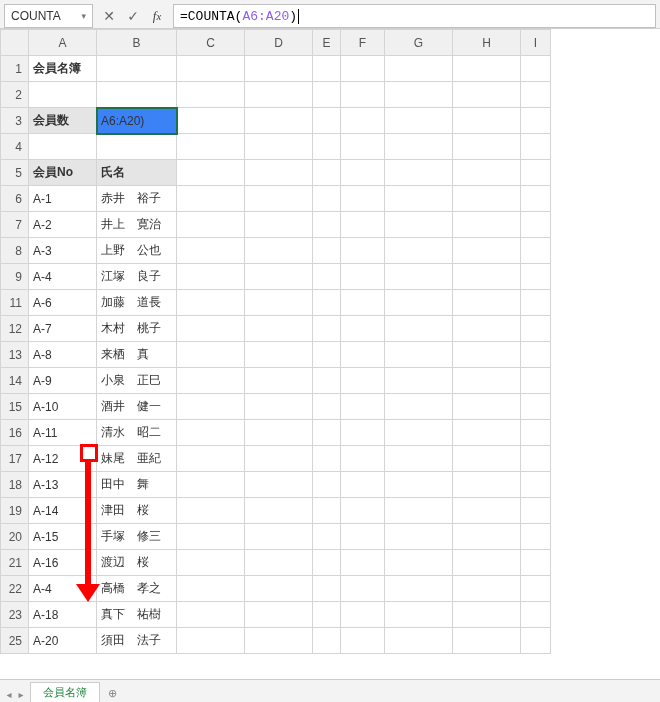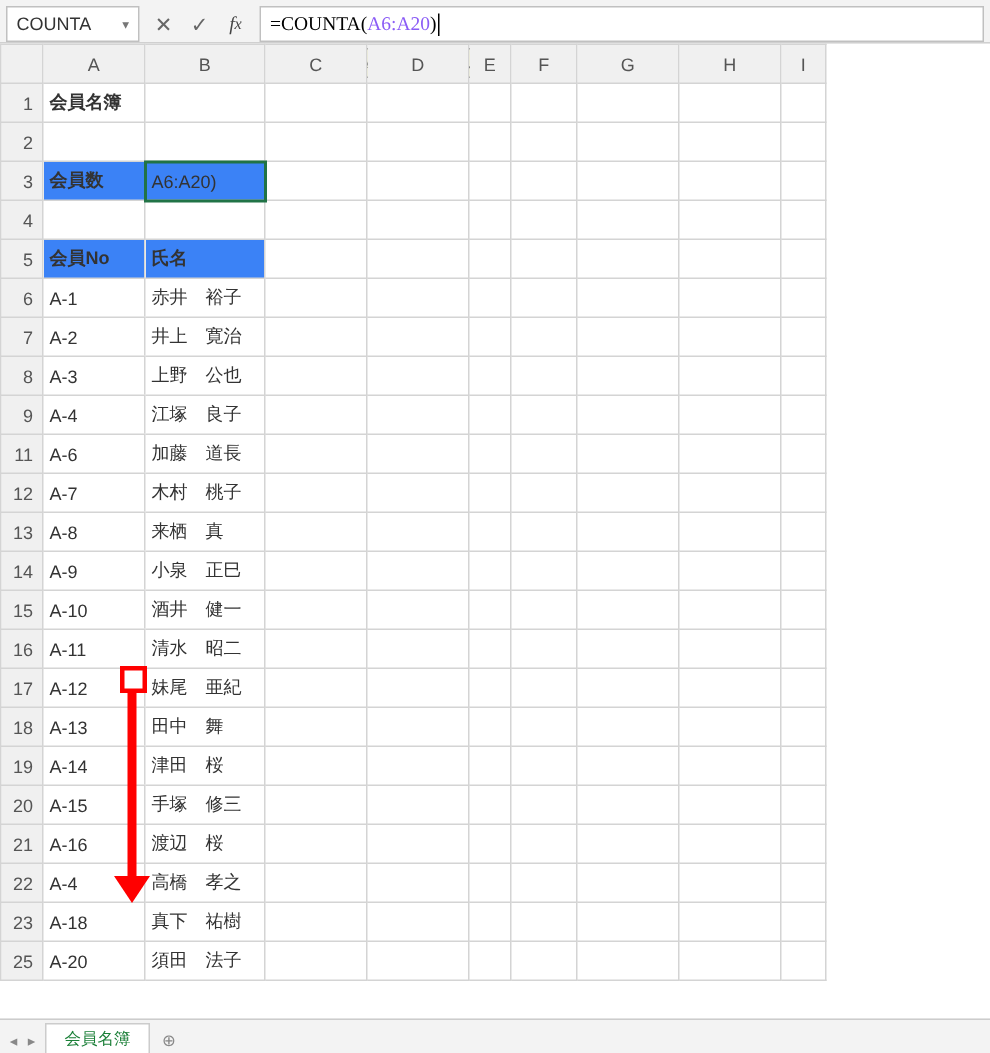--- a/index.html
+++ b/index.html
@@ -1,35 +1,35 @@
 <!DOCTYPE html>
 <html><head>
 <meta charset="utf-8">
 <style>
   html,body{margin:0;padding:0;font-family:"Meiryo","Yu Gothic",sans-serif;font-size:12px;color:#333;background:#fff;width:660px;height:702px;overflow:hidden}
   .formula-bar{display:flex;align-items:flex-end;height:28px;border-bottom:1px solid #d0d0d0;background:#f3f3f3}
   .name-box{width:75px;height:22px;margin:0 4px;background:#fff;border:1px solid #c0c0c0;display:flex;align-items:center;padding:0 6px;font-family:Arial,sans-serif;font-size:12px}
   .nb-arrow{margin-left:auto;color:#777;font-size:9px}
   .fbar-btn{width:24px;height:24px;display:flex;align-items:center;justify-content:center;color:#666;font-size:14px}
   .fbar-btn.fx{font-style:italic;font-family:"Times New Roman",serif;font-size:13px;color:#444}
-  .formula-input{flex:1;height:22px;background:#fff;border:1px solid #c0c0c0;margin:0 4px;padding:0 6px;display:flex;align-items:center;font-family:Liberation Serif, serif;font-size:13px;position:relative}
+  .formula-input{flex:1;height:22px;background:#fff;border:1px solid #c0c0c0;margin:0 4px;padding:0 6px;display:flex;align-items:center;font-family:Liberation Mono, monospace;font-size:13px;position:relative}
   .formula-input .blk{color:#000}
   .formula-input .ref{color:#8b5cf6}
   .caret{display:inline-block;width:0;border-right:1px solid #000;height:15px;vertical-align:middle;margin-left:1px}
   .tooltip{position:absolute;top:27px;left:25px;background:#ffffe1;border:1px solid #888;padding:1px 6px 2px;font-size:11px;color:#333;white-space:nowrap}
   .tooltip b{font-weight:bold}
   .grid-wrap{position:relative;overflow:hidden}
   table.grid{border-collapse:collapse;table-layout:fixed}
   table.grid th,table.grid td{border:1px solid #d4d4d4;height:26px;box-sizing:border-box;padding:0 4px;overflow:hidden;white-space:nowrap}
   table.grid th{background:#f0f0f0;font-weight:normal;color:#555;text-align:center;font-size:12px}
   table.grid th.corner{background:#f0f0f0;width:28px}
   table.grid th.rowhead{width:28px;text-align:right;padding-right:6px}
   .colA{width:68px}.colB{width:80px}.colC{width:68px}.colD{width:68px}.colE{width:28px}.colF{width:44px}.colG{width:68px}.colH{width:68px}.colI{width:30px}
   .hdr-bold{font-weight:bold}
-  .hdr-fill{background:#3b82f6;font-weight:bold}
+  .hdr-fill{background:#e5e5e5;font-weight:bold}
   
   .ants-top{border-top:1px dashed #0070c0!important}
   .ants-bot{border-bottom:1px dashed #0070c0!important}
   .ants-left{border-left:1px dashed #0070c0!important}
   .ants-right{border-right:1px dashed #0070c0!important}
   
   td.edit{outline:2px solid #217346;outline-offset:-1px;background:#3b82f6;padding:0 4px}
   
   .red-box{position:absolute;width:18px;height:18px;border:3px solid #ff0000;box-sizing:border-box;pointer-events:none}
   .red-arrow{position:absolute;pointer-events:none}

